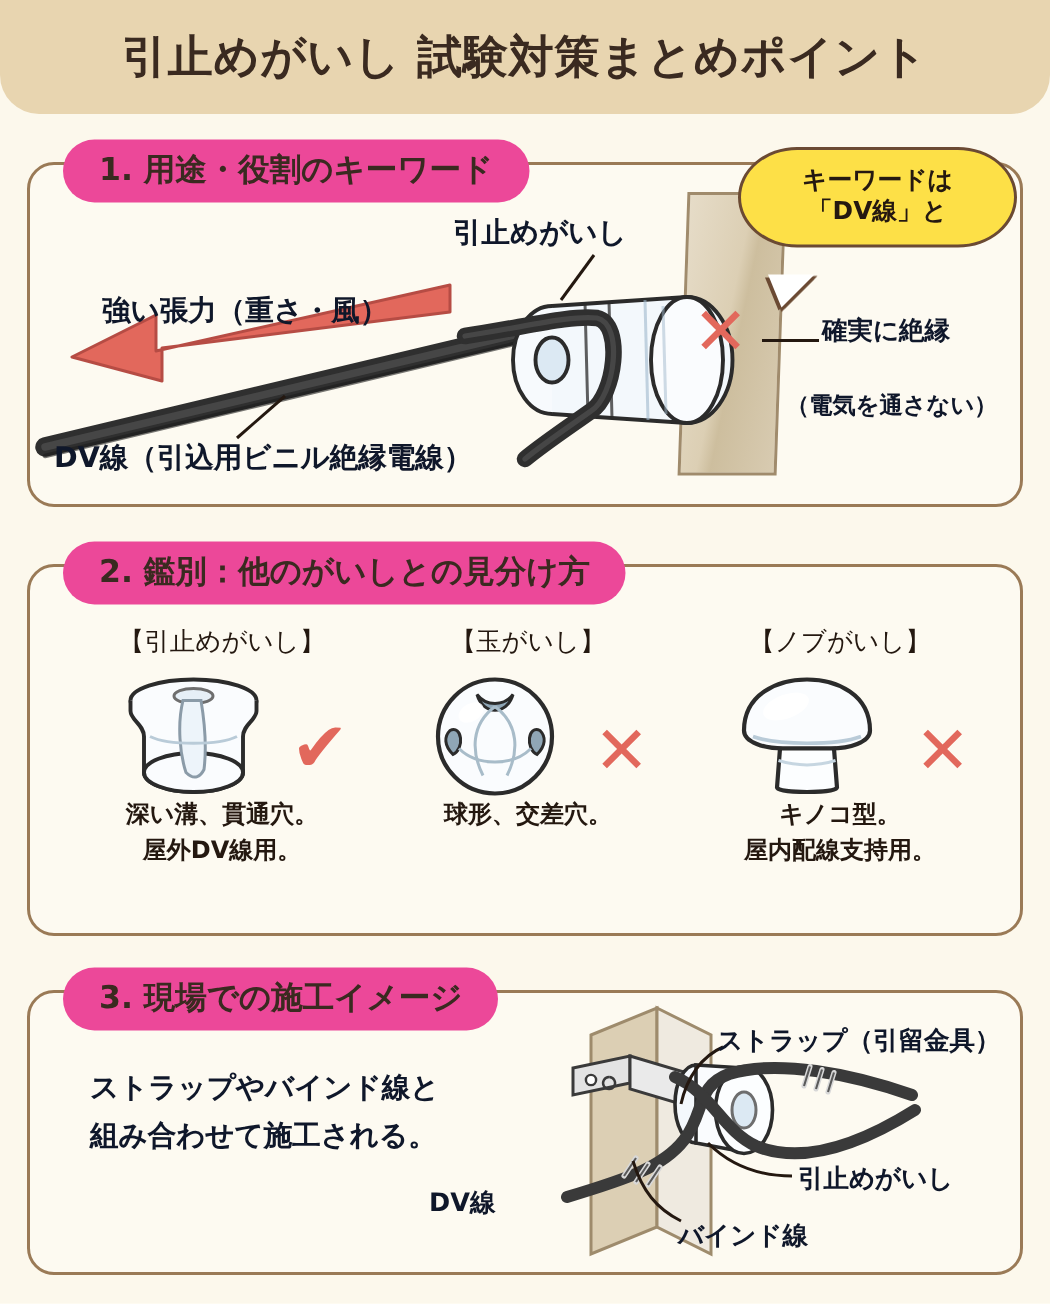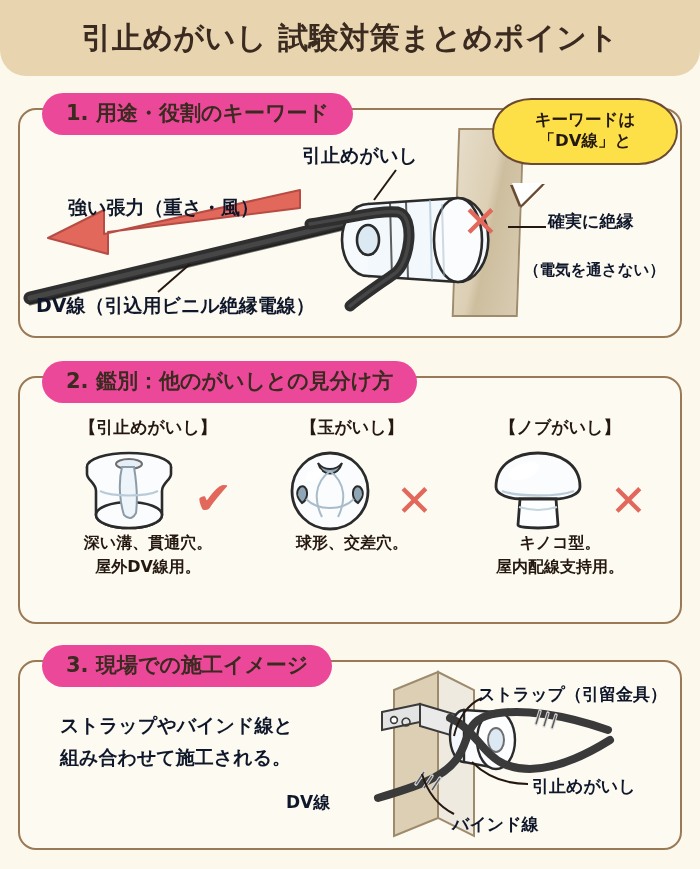--- a/index.html
+++ b/index.html
@@ -137,21 +137,21 @@
     border-left: 9px solid transparent;
     border-right: 22px solid transparent;
     border-top: 22px solid #FFFFFF;
     z-index: 11;
     filter: drop-shadow(-2px 2px 0 #6B4A33) drop-shadow(2px 1px 0 #6B4A33);
   }
 
   
   .col { position: absolute; width: 200px; text-align: center; z-index: 6; }
   .col-title {
-    font-size: 17px; font-weight: bold; color: #241810; white-space: nowrap;
+    font-size: 17px; font-weight: normal; color: #241810; white-space: nowrap;
   }
   .col-desc {
     font-size: 16px; font-weight: bold; color: #241810; line-height: 1.5;
   }
   .figbox { position: relative; height: 92px; }
 
   
   .wall3 { position: absolute; z-index: 2; }
   .lead { position: absolute; z-index: 5; }
 

